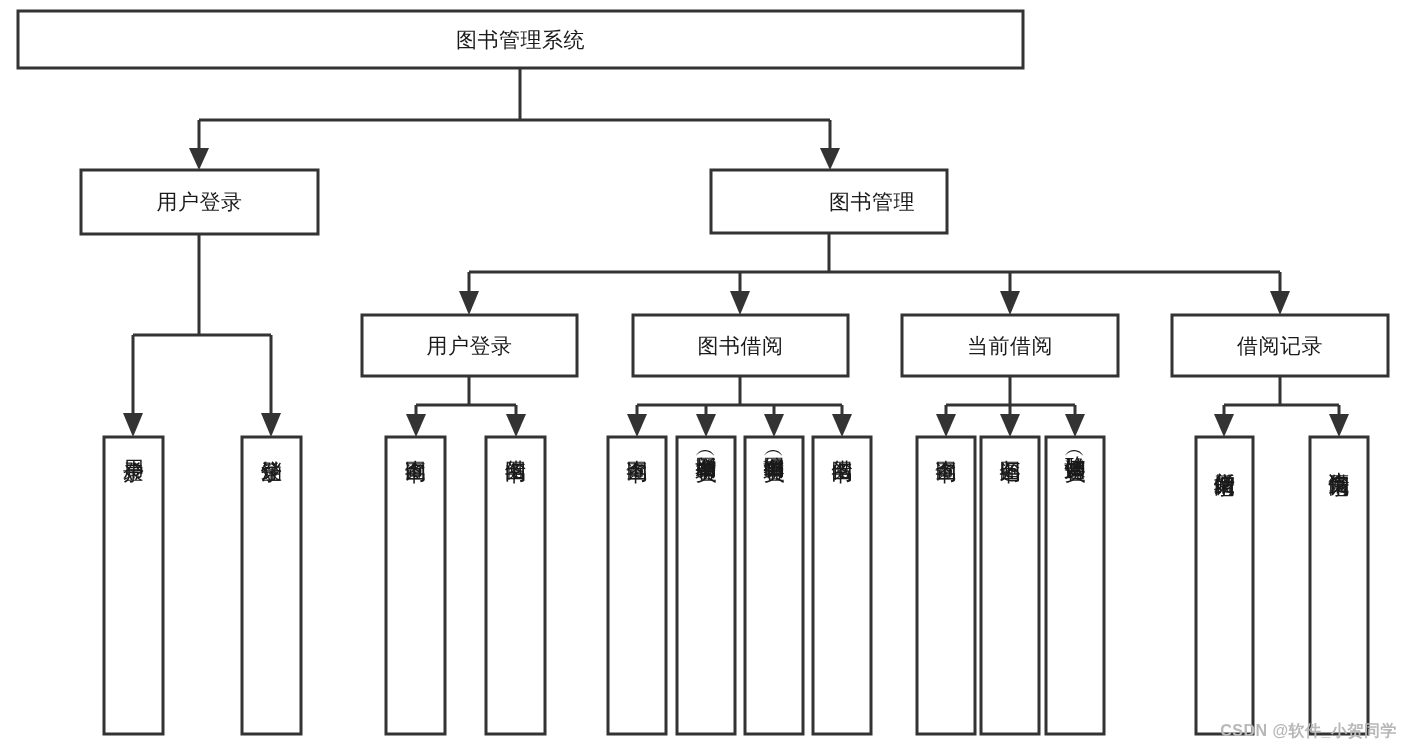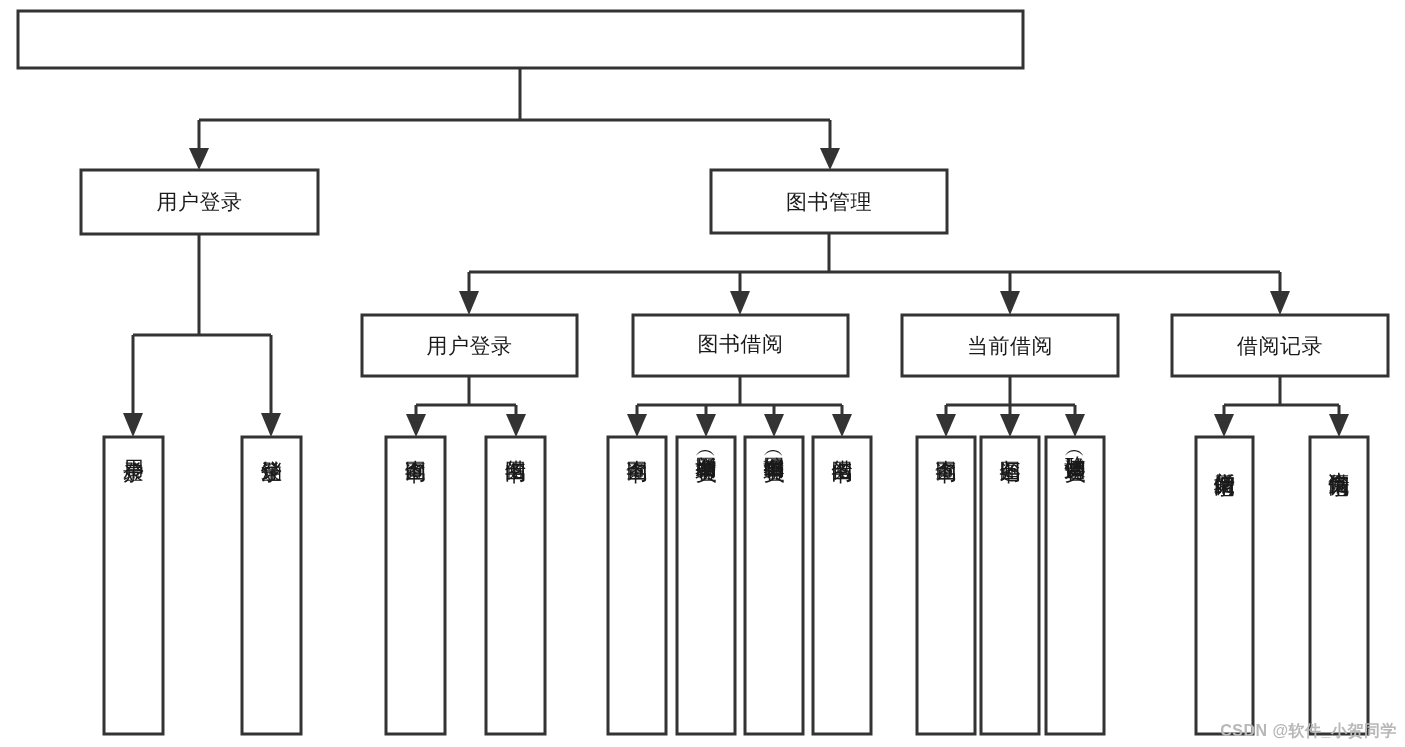--- a/index.html
+++ b/index.html
@@ -161,28 +161,29 @@
     </g>
 
     <g>
       <path class="connector" d="M 1280 376 L 1280 405 M 1224 405 L 1339 405 M 1224 405 L 1224 417 M 1339 405 L 1339 417"></path>
       <polygon class="arrow-head" points="1214,414 1234,414 1224,437"></polygon>
       <polygon class="arrow-head" points="1329,414 1349,414 1339,437"></polygon>
     </g>
 
   </svg>
 
+  <div class="node-label-h" style="left:18px; top:11px; width:1005px; height:57px;">图书管理系统</div>
 
   <div class="node-label-h" style="left:81px; top:170px; width:237px; height:64px;">用户登录</div>
 
-  <div class="node-label-h" style="left:711px; top:170px; width:236px; height:64px;">图书管理</div>
+  <div class="node-label-h" style="left:711px; top:170px; width:236px; height:64px;padding-left:43px;">图书管理</div>
 
   <div class="node-label-h" style="left:362px; top:315px; width:215px; height:61px;">用户登录</div>
 
-  <div class="node-label-h" style="left:633px; top:315px; width:215px; height:61px;font-family:Liberation Mono, monospace;">图书借阅</div>
+  <div class="node-label-h" style="left:633px; top:315px; width:215px; height:61px;">图书借阅</div>
 
   <div class="node-label-h" style="left:1172px; top:315px; width:216px; height:61px;">借阅记录</div>
 
   <div class="node-label-h" style="left:902px; top:315px; width:216px; height:61px;">当前借阅</div>
 
   <div class="node-label-v" style="left:104px; top:437px; width:59px; height:297px;">用户登录</div>
 
   <div class="node-label-v" style="left:242px; top:437px; width:59px; height:297px;">注销登录</div>
 
   <div class="node-label-v" style="left:386px; top:437px; width:59px; height:297px;">查询图书</div>

